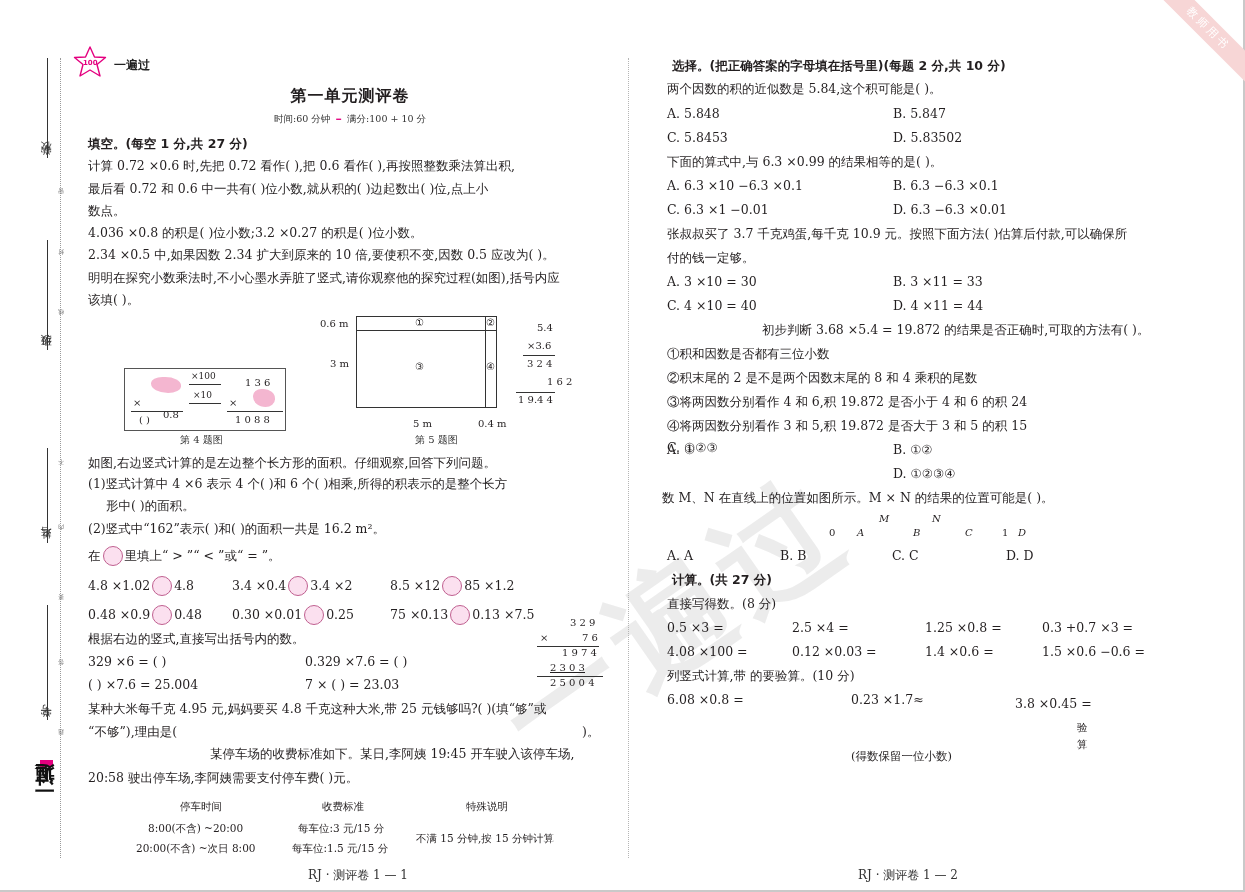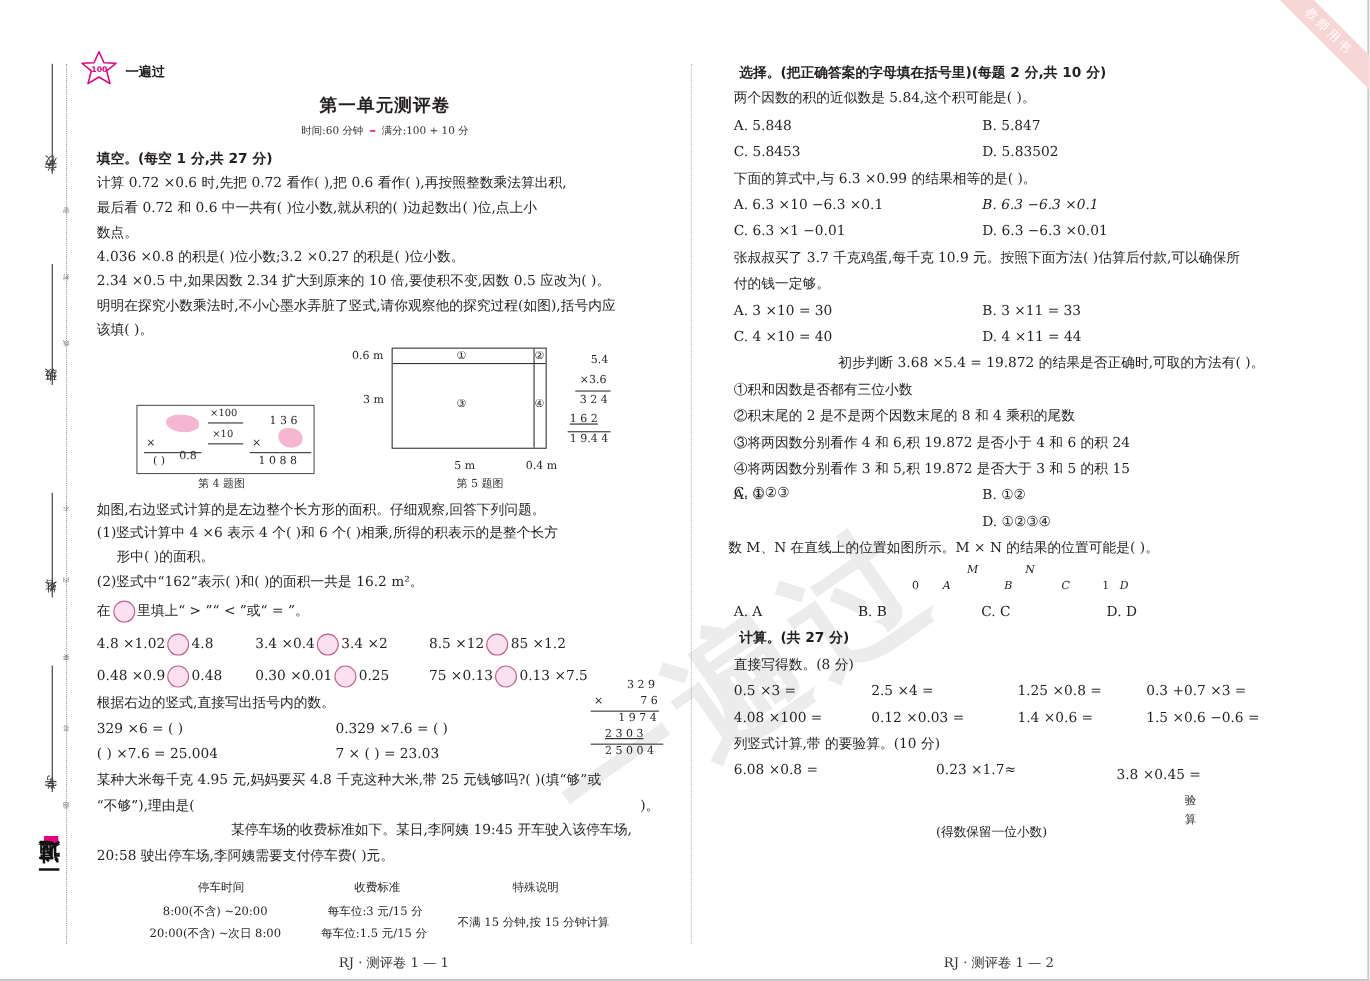--- a/index.html
+++ b/index.html
@@ -133,21 +133,21 @@
   <div class="abs small" style="left:58px; top:44px;">③</div>
   <div class="abs small" style="left:129px; top:44px;">④</div>
 </div>
 <div class="abs small" style="left:413px; top:418px;">5 m</div>
 <div class="abs small" style="left:478px; top:418px;">0.4 m</div>
 <div class="caption" style="left:415px; top:433px;">第 5 题图</div>
 <div class="abs small" style="left:537px; top:322px;">5.4</div>
 <div class="abs small" style="left:527px; top:340px;">×3.6</div>
 <div class="hr" style="left:523px; top:355px; width:32px;"></div>
 <div class="abs small" style="left:527px; top:358px;">3 2 4</div>
-<div class="abs small" style="left:518px; top:376px;text-decoration:underline;">1 6 2</div>
+<div class="abs small" style="left:547px; top:376px;">1 6 2</div>
 <div class="hr" style="left:516px; top:392px; width:39px;"></div>
 <div class="abs small" style="left:518px; top:394px;">1 9.4 4</div>
 
 <div class="line" style="left:88px; top:455px;">如图,右边竖式计算的是左边整个长方形的面积。仔细观察,回答下列问题。</div>
 <div class="line" style="left:88px; top:476px;">(1)竖式计算中 4 ×6 表示 4 个(          )和 6 个(          )相乘,所得的积表示的是整个长方</div>
 <div class="line" style="left:106px; top:498px;">形中(        )的面积。</div>
 <div class="line" style="left:88px; top:521px;">(2)竖式中“162”表示(        )和(        )的面积一共是 16.2 m²。</div>
 <div class="line" style="left:88px; top:546px;">
   <span>在</span><span class="cmp-circle"></span><span>里填上“ &gt; ”“ &lt; ”或“ = ”。</span>
 </div>
@@ -194,21 +194,21 @@
 <div class="line heading" style="left:672px; top:58px;">选择。(把正确答案的字母填在括号里)(每题 2 分,共 10 分)</div>
 
 <div class="line" style="left:667px; top:81px;">两个因数的积的近似数是 5.84,这个积可能是(        )。</div>
 <div class="line" style="left:667px; top:106px;">A. 5.848</div>
 <div class="line" style="left:893px; top:106px;">B. 5.847</div>
 <div class="line" style="left:667px; top:130px;">C. 5.8453</div>
 <div class="line" style="left:893px; top:130px;">D. 5.83502</div>
 
 <div class="line" style="left:667px; top:154px;">下面的算式中,与 6.3 ×0.99 的结果相等的是(        )。</div>
 <div class="line" style="left:667px; top:178px;">A. 6.3 ×10 −6.3 ×0.1</div>
-<div class="line" style="left:893px; top:178px;font-style:italic;">B. 6.3 −6.3 ×0.1</div>
+<div class="line" style="left:893px; top:178px;">B. 6.3 −6.3 ×0.1</div>
 <div class="line" style="left:667px; top:202px;">C. 6.3 ×1 −0.01</div>
 <div class="line" style="left:893px; top:202px;">D. 6.3 −6.3 ×0.01</div>
 
 <div class="line" style="left:667px; top:226px;">张叔叔买了 3.7 千克鸡蛋,每千克 10.9 元。按照下面方法(         )估算后付款,可以确保所</div>
 <div class="line" style="left:667px; top:250px;">付的钱一定够。</div>
 <div class="line" style="left:667px; top:274px;">A. 3 ×10 = 30</div>
 <div class="line" style="left:893px; top:274px;">B. 3 ×11 = 33</div>
 <div class="line" style="left:667px; top:298px;">C. 4 ×10 = 40</div>
 <div class="line" style="left:893px; top:298px;">D. 4 ×11 = 44</div>
 

